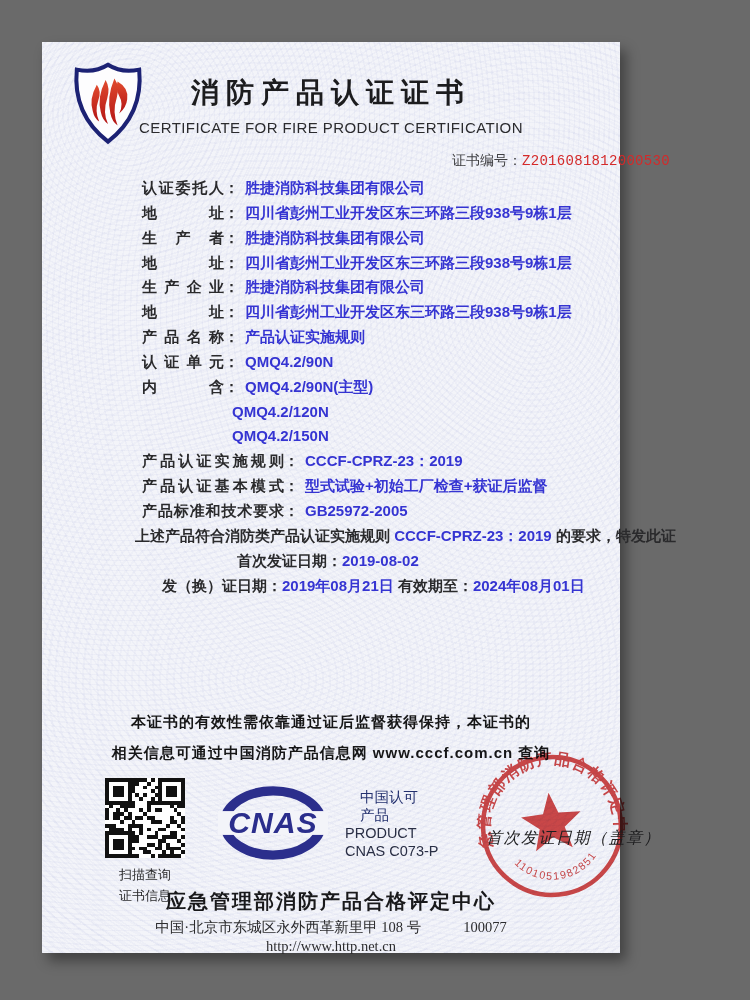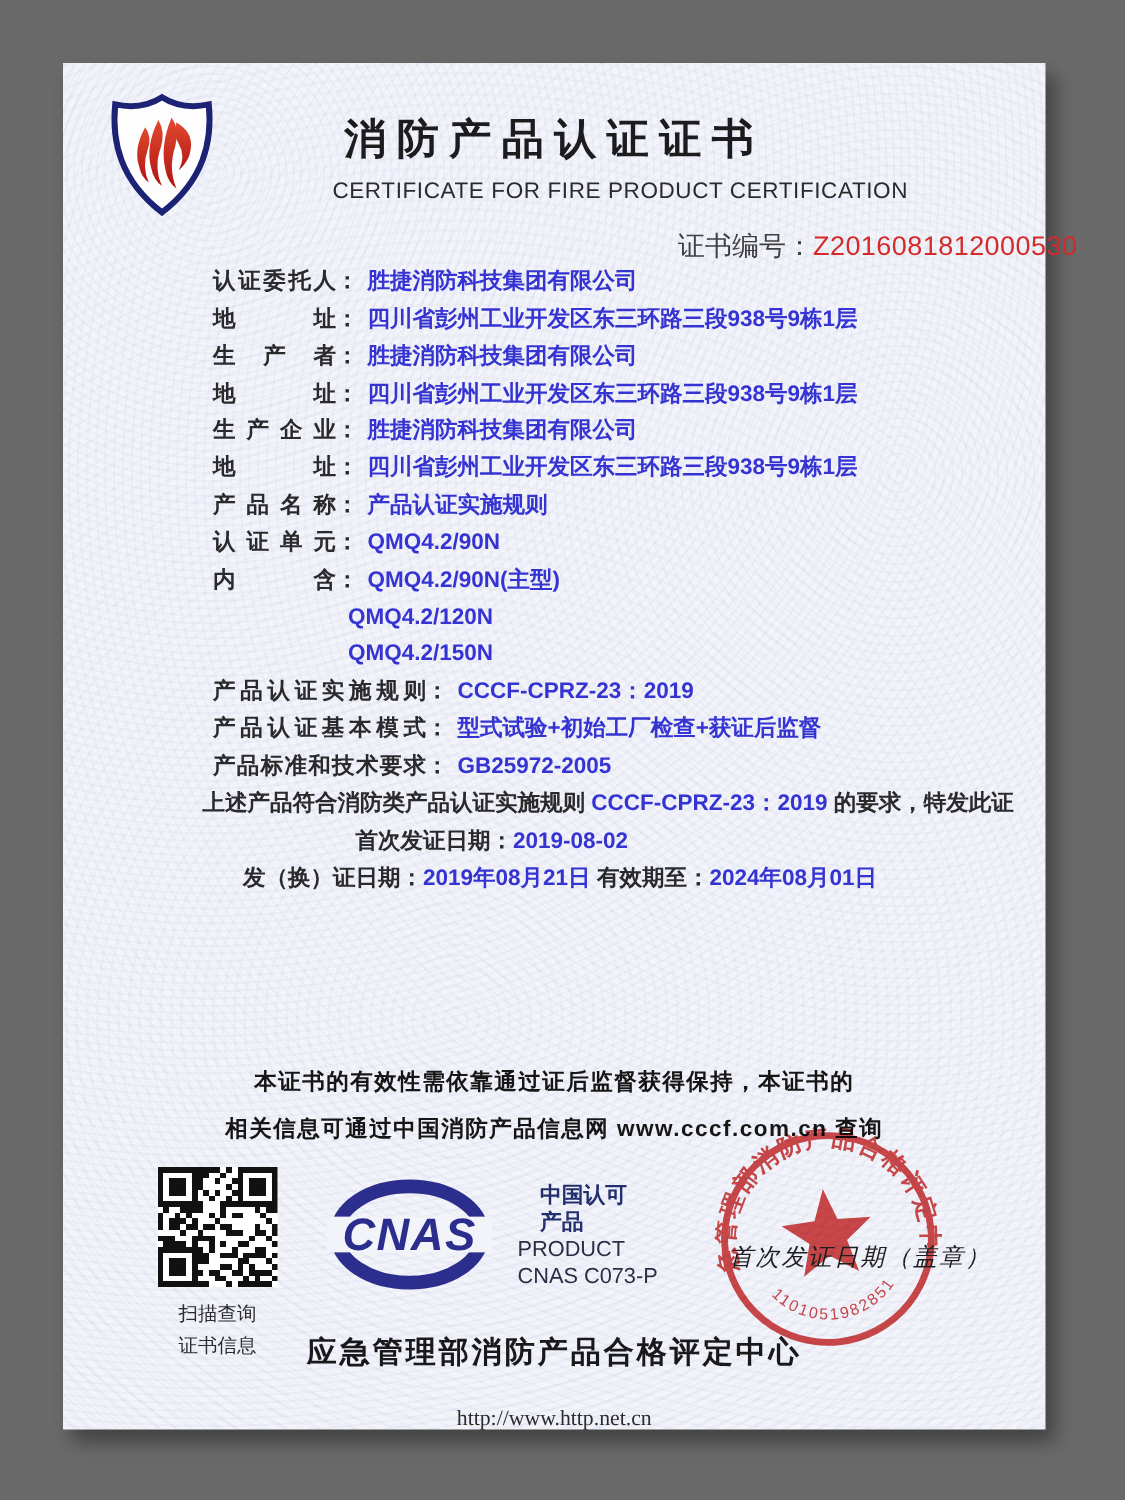--- a/index.html
+++ b/index.html
@@ -2,38 +2,38 @@
 <html><head>
 <meta charset="utf-8">
 <style>
   html,body{margin:0;padding:0;}
   body{
     width:750px;height:1000px;position:relative;overflow:hidden;
     background:#6a6a6a;
     font-family:"Liberation Sans","DejaVu Sans",sans-serif;
   }
   .paper{
-    position:absolute;left:42px;top:42px;width:655px;height:911px;
+    position:absolute;left:42px;top:42px;width:578px;height:911px;
     background-color:#f3f4f9;
     background-image:
       repeating-radial-gradient(circle at 15% 8%, rgba(120,130,200,.055) 0 1.5px, transparent 1.5px 5px),
       repeating-radial-gradient(circle at 85% 30%, rgba(120,130,200,.05) 0 1.5px, transparent 1.5px 6px),
       repeating-radial-gradient(circle at 40% 70%, rgba(120,130,200,.045) 0 2px, transparent 2px 7px);
     box-shadow:6px 8px 12px rgba(0,0,0,.38);
   }
   .logo{position:absolute;left:26px;top:18px;width:80px;height:88px;}
   .title{
     position:absolute;left:0;top:32px;width:100%;text-align:center;
     font-size:28px;font-weight:600;letter-spacing:7px;color:#1c1c1e;
   }
   .subtitle{
-    position:absolute;left:12px;top:77px;width:100%;text-align:center;
-    font-size:15px;letter-spacing:.4px;color:#2b2b2e;padding-left:32px;
-  }
-  .certno{position:absolute;left:410px;top:110px;font-size:18px;color:#3f3f42;white-space:nowrap;}
+    position:absolute;left:0;top:77px;width:100%;text-align:center;
+    font-size:15px;letter-spacing:.4px;color:#2b2b2e;
+  }
+  .certno{position:absolute;left:410px;top:110px;font-size:14px;color:#3f3f42;white-space:nowrap;font-family:Liberation Mono, monospace;}
   .certno .num{color:#d42a2a;font-weight:500;letter-spacing:.3px;}
 
   .fields{position:absolute;left:100px;top:134px;width:545px;font-size:15px;color:#2a2a2c;}
   .row{height:24.85px;line-height:24.85px;white-space:nowrap;font-weight:bold;}
   .lab{display:inline-block;width:82px;text-align:justify;text-align-last:justify;color:#2a2a2c;vertical-align:top;}
   .lab-w{display:inline-block;width:142px;text-align:justify;text-align-last:justify;color:#2a2a2c;vertical-align:top;}
   .col{margin-right:6px;color:#2a2a2c;}
   .val{color:#3534d2;}
   .cont{padding-left:90px;}
   .stmt{margin-left:-7px;}
@@ -45,21 +45,21 @@
     position:absolute;left:0;top:664px;width:100%;text-align:center;
     font-size:15px;font-weight:600;color:#161617;line-height:31px;letter-spacing:1px;
   }
 
   .qr-wrap{position:absolute;left:60px;top:736px;width:86px;text-align:center;}
   .qr-wrap svg{width:80px;height:80px;background:#fff;}
   .qr-cap{font-size:13px;color:#2c2c2e;line-height:21px;margin-top:2px;}
 
   .cnas-logo{position:absolute;left:176px;top:742px;width:110px;height:78px;}
   .cnas-text{position:absolute;left:303px;top:746px;font-size:14.5px;line-height:18px;color:#2a2f45;}
-  .cnas-text .cn{font-family:"Liberation Serif","DejaVu Serif",serif;font-weight:700;color:#23306e;padding-left:15px;}
+  .cnas-text .cn{font-family:"Liberation Serif","DejaVu Serif",serif;font-weight:400;color:#23306e;padding-left:15px;}
 
   .seal{
     position:absolute;left:434px;top:708px;width:152px;height:152px;
     transform:rotate(-6deg);opacity:.92;mix-blend-mode:multiply;z-index:2;
   }
   .seal-overlay{
     position:absolute;left:444px;top:786px;width:220px;z-index:3;
     font-family:"Liberation Serif","DejaVu Serif",serif;font-style:italic;
     font-size:16px;letter-spacing:1.5px;color:#1e1e20;white-space:nowrap;
   }
@@ -303,15 +303,18 @@
     <text font-size="15.5" font-weight="bold" fill="#cf3a3a" letter-spacing="1.5" font-family="Liberation Sans, sans-serif">
       <textPath href="#sealArcTop" startOffset="50%" text-anchor="middle">应急管理部消防产品合格评定中心</textPath>
     </text>
     <text font-size="10.5" fill="#cf3a3a" letter-spacing="1.5" font-family="Liberation Sans, sans-serif">
       <textPath href="#sealArcBottom" startOffset="50%" text-anchor="middle">1101051982851</textPath>
     </text>
   </svg>
   <div class="seal-overlay">首次发证日期（盖章）</div>
 
   <div class="f-org">应急管理部消防产品合格评定中心</div>
+  <div class="f-addr">
+    <span>中国·北京市东城区永外西革新里甲 108 号</span><span class="pc">100077</span>
+  </div>
   <div class="f-url">http://www.http.net.cn</div>
 
 </div>
 
 </body></html>

